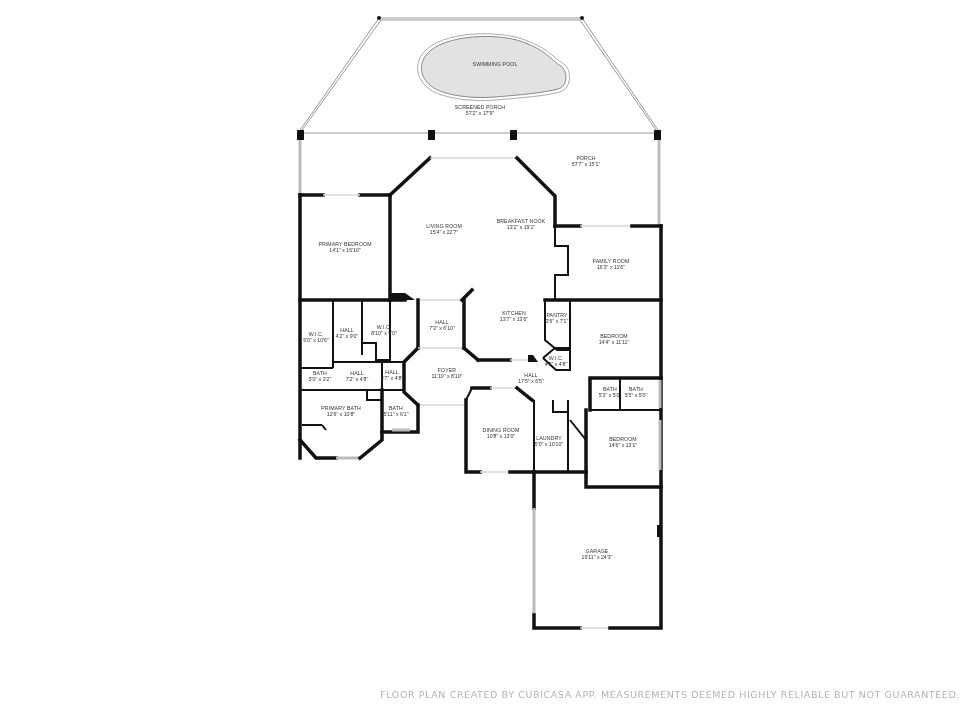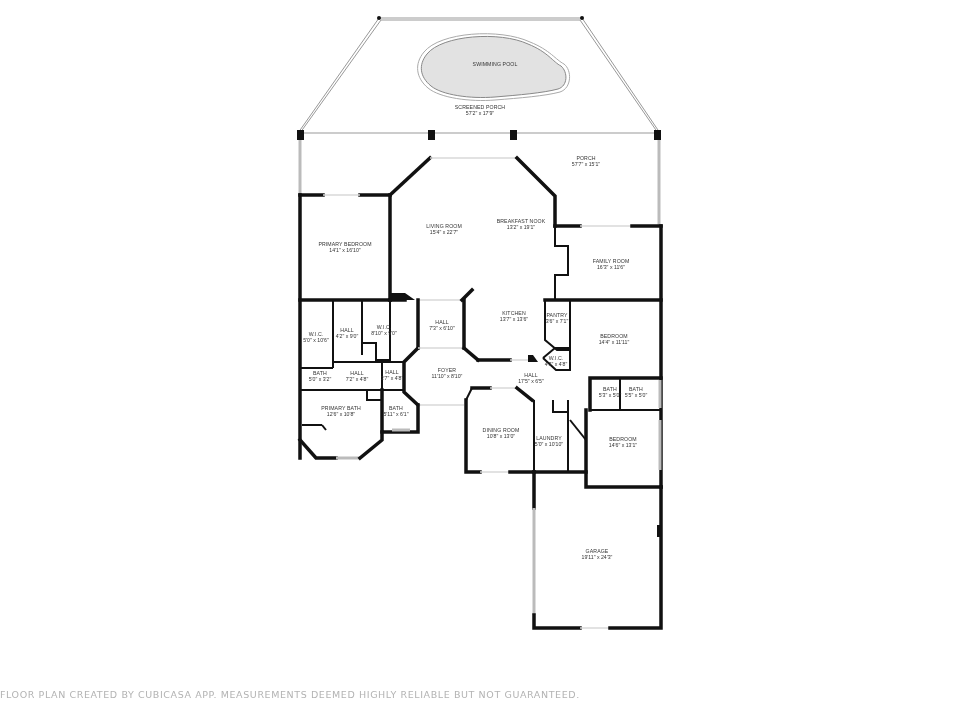--- a/index.html
+++ b/index.html
@@ -8,21 +8,21 @@
     .wall { stroke: #111; stroke-width: 3.5; fill: none; stroke-linecap: square; }
     .thinwall { stroke: #111; stroke-width: 2; fill: none; }
     .window { stroke: #bbb; stroke-width: 3; fill: none; }
     .opening { stroke: #d8d8d8; stroke-width: 1.5; fill: none; }
     .screen { stroke: #999; stroke-width: 1; fill: none; }
     .pool { fill: #e2e2e2; stroke: #888; stroke-width: 1; }
     .pool-rim { fill: none; stroke: #aaa; stroke-width: 1; }
     .post { fill: #111; }
     .room-name { font-size: 5.2px; fill: #333; text-anchor: middle; letter-spacing: 0.1px; }
     .room-dim { font-size: 5.2px; fill: #333; text-anchor: middle; }
-    #footer { position: absolute; left: 0; width: 960px; top: 689px; text-align: left; font-size: 9.5px; color: #b3b3b3; letter-spacing: 0.6px; font-family: "DejaVu Sans", sans-serif; }
+    #footer { position: absolute; left: 0; width: 960px; top: 689px; text-align: right; font-size: 9.5px; color: #b3b3b3; letter-spacing: 0.6px; font-family: "DejaVu Sans", sans-serif; }
   </style>
 </head>
 <body>
 
 <svg id="plan" viewBox="0 0 960 720" xmlns="http://www.w3.org/2000/svg">
 
   <g>
     <polyline class="screen" points="298,133 379,18 582,18 660,133"></polyline>
     <polyline class="screen" points="300,133 381,20 580,20 658,133"></polyline>
     <line class="screen" x1="298" y1="133" x2="660" y2="133"></line>

